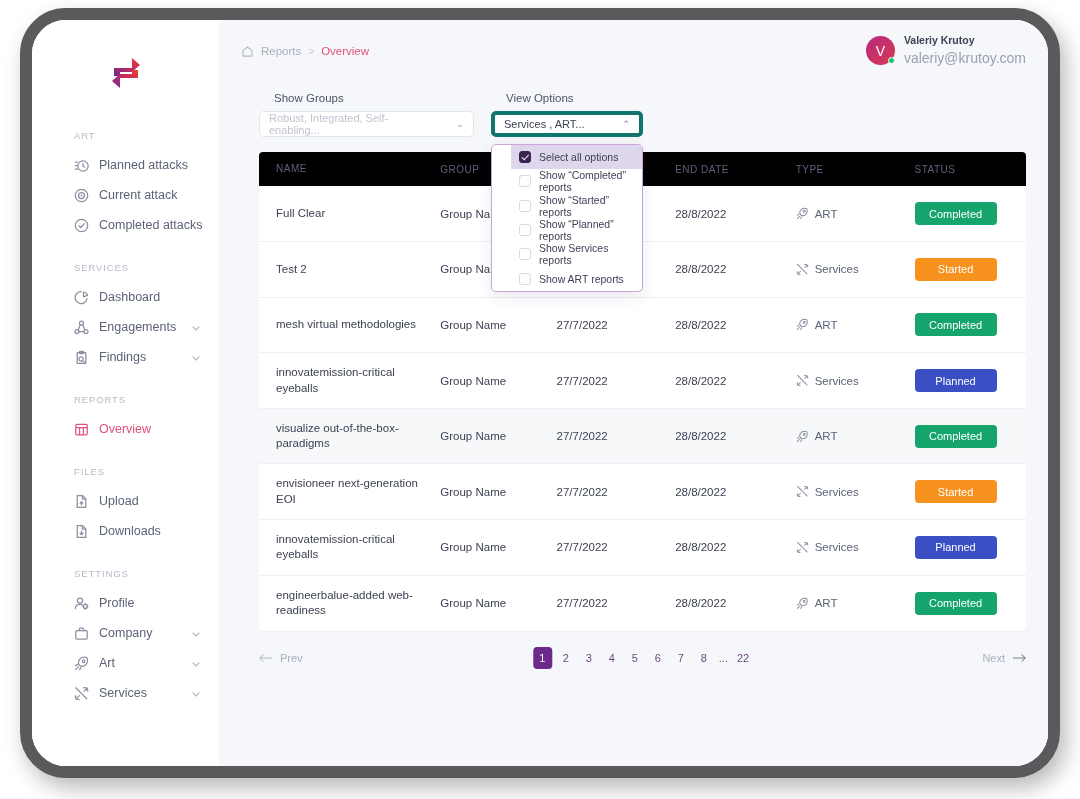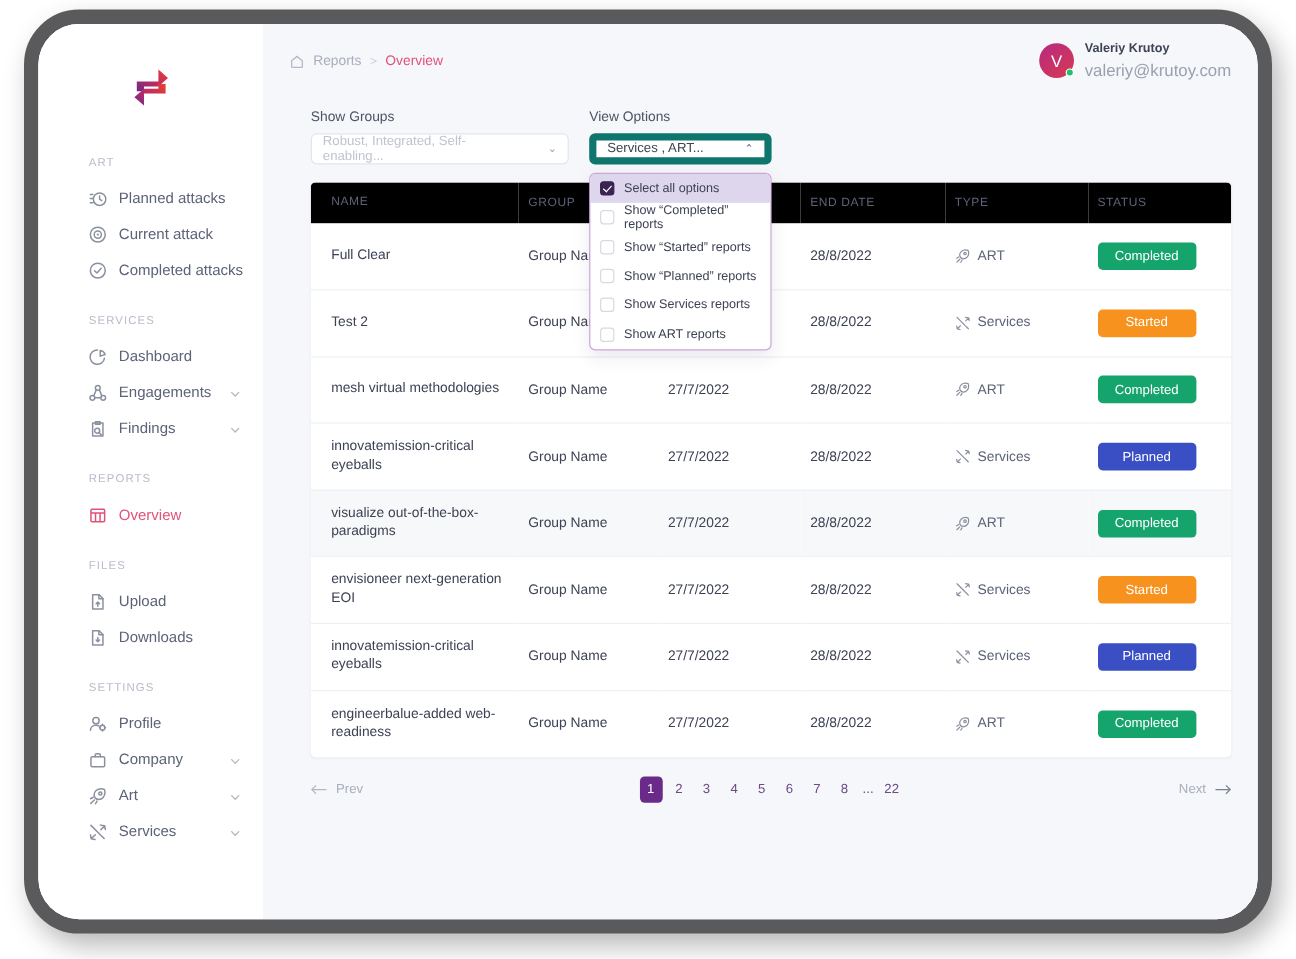--- a/index.html
+++ b/index.html
@@ -144,38 +144,39 @@
     display: flex;
     gap: 17px;
     padding: 10px 22px 0 40px;
     position: relative;
   }
   .field { position: relative; }
   .field-label {
     font-size: 11.5px;
     color: #4d5364;
     margin-bottom: 7px;
+    margin-left: 15px;
   }
   .select-box {
     width: 215px;
     height: 26px;
     border: 1px solid #e3e5ec;
     border-radius: 5px;
     background: #fff;
     display: flex;
     align-items: center;
     padding: 0 9px;
     font-size: 11px;
     color: #3d4254;
     cursor: pointer;
     gap: 19px;
   }
   .select-box.placeholder { color: #c0c4d0; }
   .select-box.open {
-    border: 6px solid #0f766e;
+    border: 4px solid #0f766e;
     width: 152px;
   }
   .select-box .caret {
     margin-left: auto;
     font-size: 9px;
     color: #9aa0b0;
     line-height: 1;
   }
   .select-box.open .caret { color: #7b6290; }
 
@@ -194,20 +195,21 @@
   }
   .dd-item {
     display: flex;
     align-items: center;
     height: 24.3px;
     padding: 0 8px;
     font-size: 10.5px;
     color: #3d4254;
     cursor: pointer;
     gap: 8px;
+    margin-left: 19px;
   }
   .dd-item.selected { background: #ddd6ec; }
   .cb {
     width: 12px; height: 12px;
     border: 1px solid #d8dae3;
     border-radius: 3px;
     background: #fff;
     flex: 0 0 12px;
   }
   .cb.checked {

